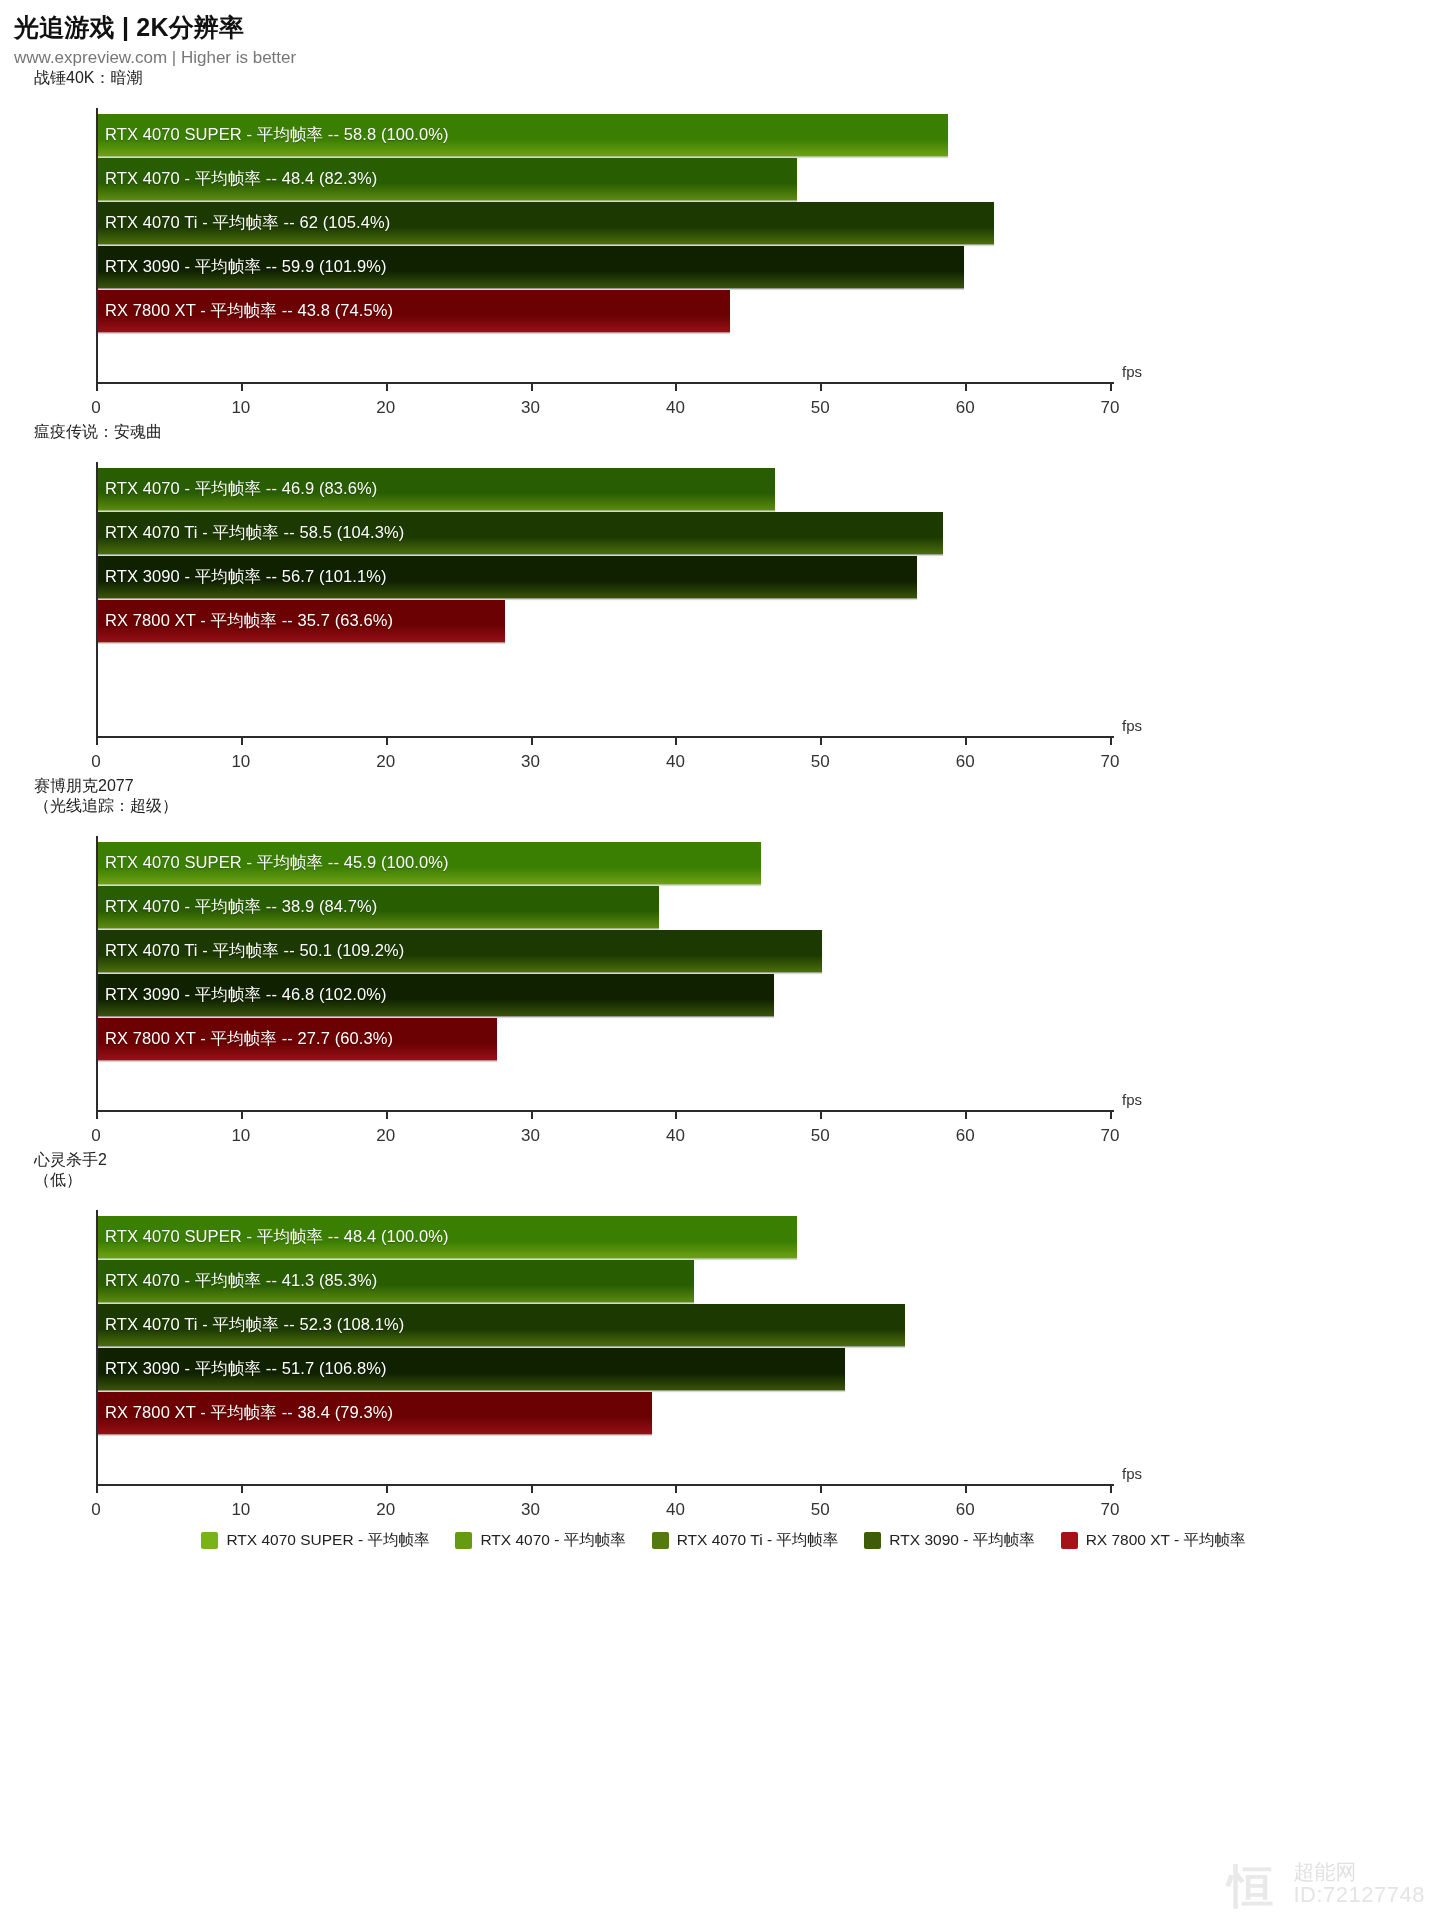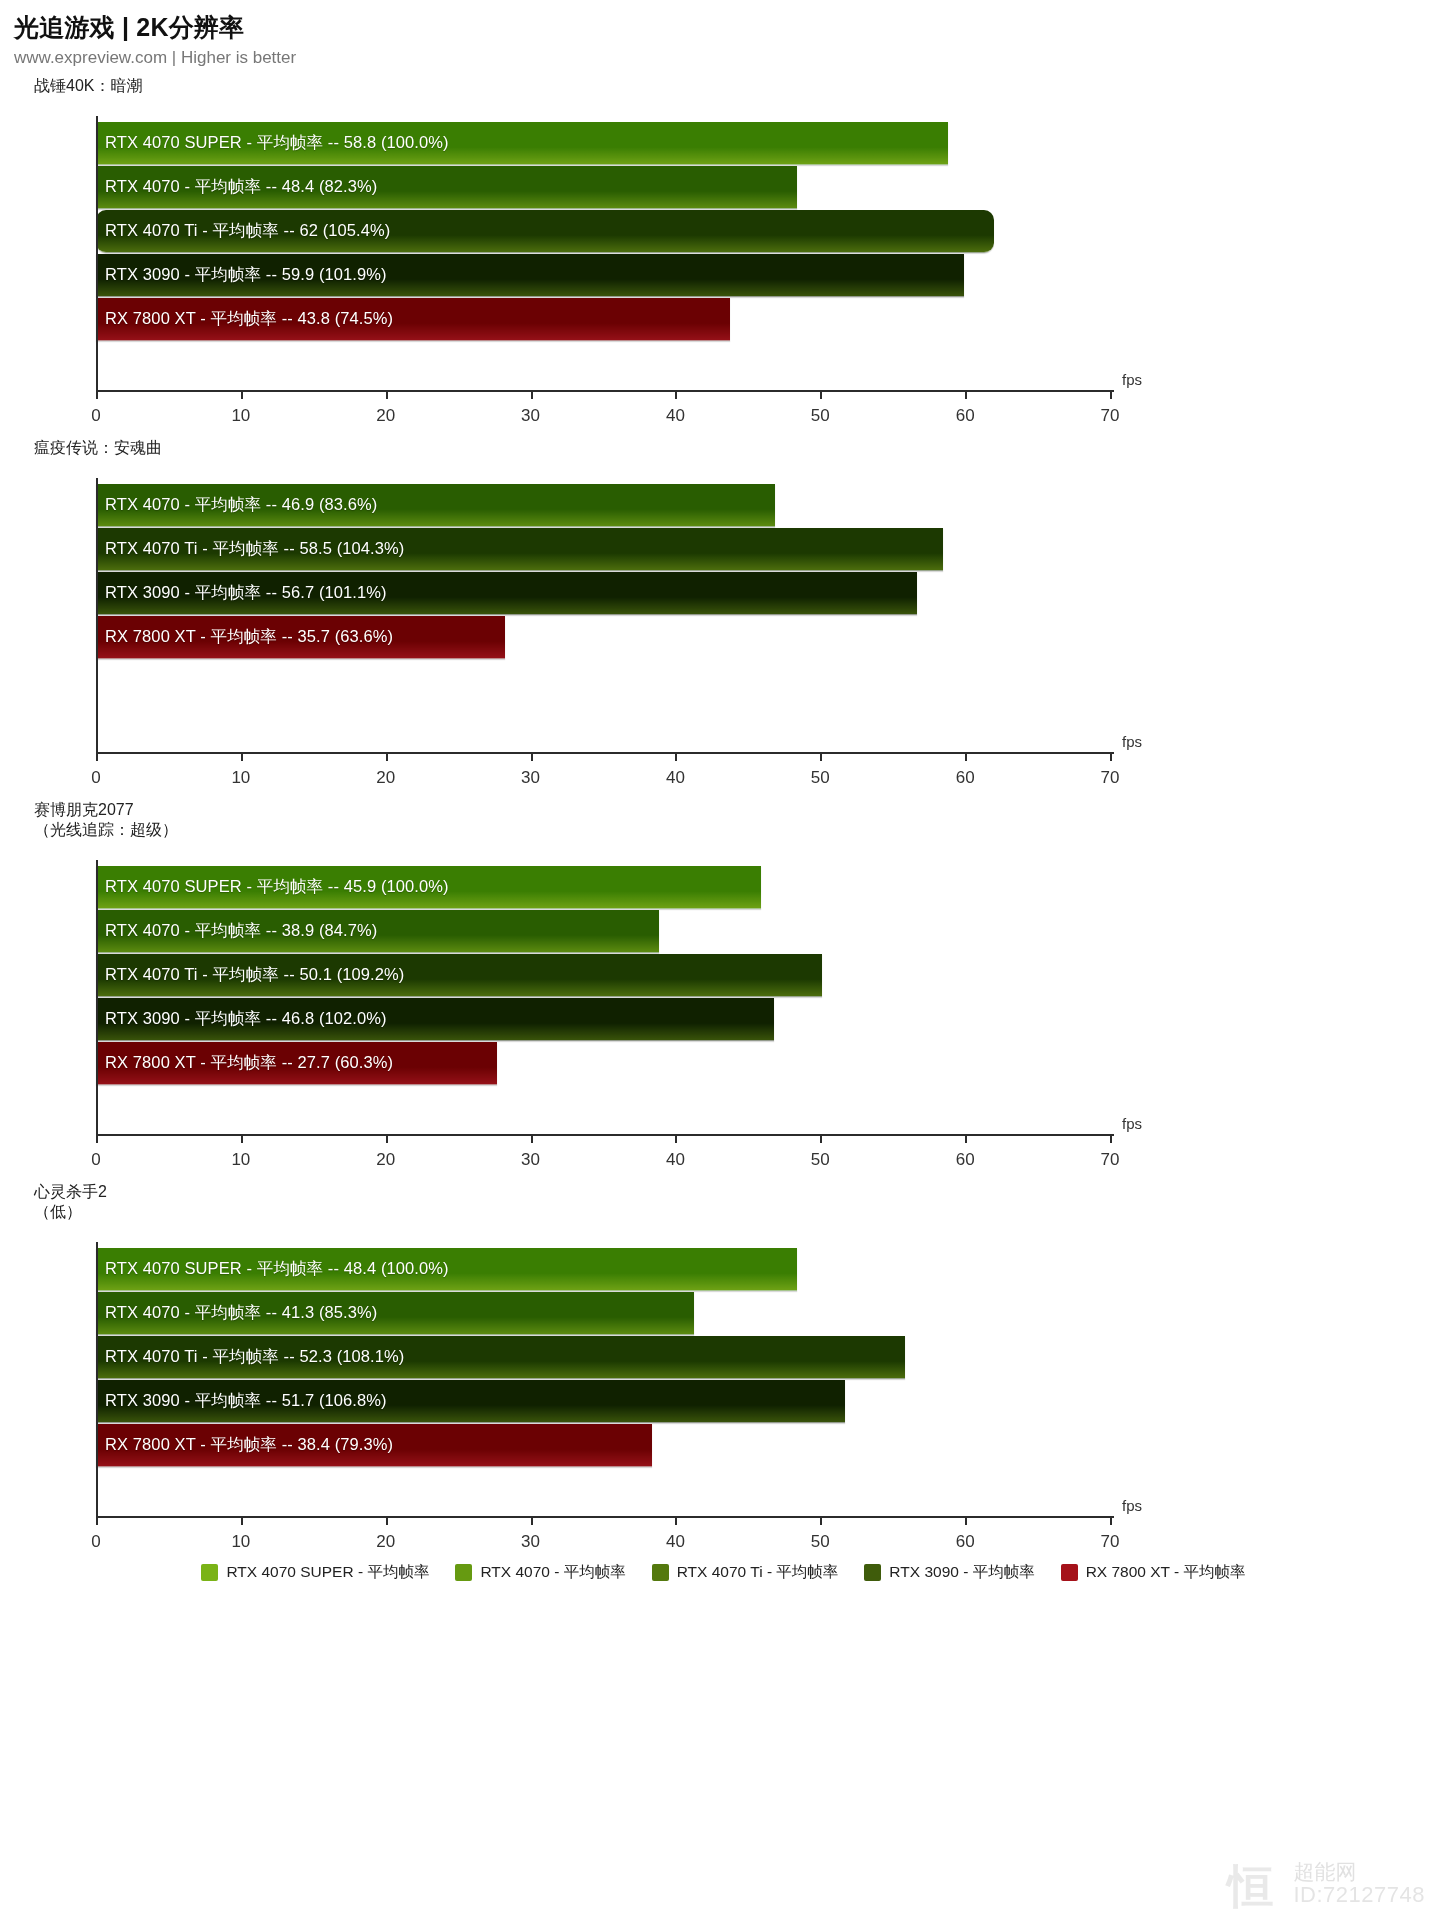--- a/index.html
+++ b/index.html
@@ -16,21 +16,21 @@
   .header{padding:12px 0 0 14px;}
   .header .title{
     font-size:25px;font-weight:bold;letter-spacing:.2px;color:#111;
     line-height:1.2;
   }
   .header .subtitle{
     font-size:17px;color:#777;margin-top:6px;line-height:1.2;font-weight:normal;
   }
 
   
-  .chart-block{position:relative;margin-top:8px;}
+  .chart-block{position:relative;}
   .chart-title{
     font-size:16px;color:#222;line-height:1.25;
     padding-left:34px;white-space:pre-line;
   }
   .plot{
     position:relative;
     height:330px;
     margin-top:4px;
   }
   
@@ -116,21 +116,21 @@
               <div class="bar" style="width: 851.76px; background: linear-gradient(rgb(122, 179, 23) 0%, rgb(122, 179, 23) 60%, rgba(0, 0, 0, 0.1) 100%), rgb(122, 179, 23); background-blend-mode: multiply;">
                 <div class="bar-label">RTX 4070 SUPER - 平均帧率  --  58.8 (100.0%)</div>
               </div>
             </div>
             <div class="bar-row">
               <div class="bar" style="width: 701.109px; background: linear-gradient(rgb(102, 154, 17) 0%, rgb(102, 154, 17) 60%, rgba(0, 0, 0, 0.1) 100%), rgb(102, 154, 17); background-blend-mode: multiply;">
                 <div class="bar-label">RTX 4070 - 平均帧率  --  48.4 (82.3%)</div>
               </div>
             </div>
             <div class="bar-row">
-              <div class="bar" style="width: 898.114px; background: linear-gradient(rgb(84, 121, 14) 0%, rgb(84, 121, 14) 60%, rgba(0, 0, 0, 0.1) 100%), rgb(84, 121, 14); background-blend-mode: multiply; border-radius: 10px;">
+              <div class="bar" style="width: 898.114px; background: linear-gradient(rgb(84, 121, 14) 0%, rgb(84, 121, 14) 60%, rgba(0, 0, 0, 0.1) 100%), rgb(84, 121, 14); background-blend-mode: multiply;">
                 <div class="bar-label">RTX 4070 Ti - 平均帧率  --  62 (105.4%)</div>
               </div>
             </div>
             <div class="bar-row">
               <div class="bar" style="width: 867.694px; background: linear-gradient(rgb(63, 92, 11) 0%, rgb(63, 92, 11) 60%, rgba(0, 0, 0, 0.1) 100%), rgb(63, 92, 11); background-blend-mode: multiply;">
                 <div class="bar-label">RTX 3090 - 平均帧率  --  59.9 (101.9%)</div>
               </div>
             </div>
             <div class="bar-row">
               <div class="bar" style="width: 634.474px; background: linear-gradient(rgb(165, 18, 26) 0%, rgb(165, 18, 26) 60%, rgba(0, 0, 0, 0.1) 100%), rgb(165, 18, 26); background-blend-mode: multiply;">

